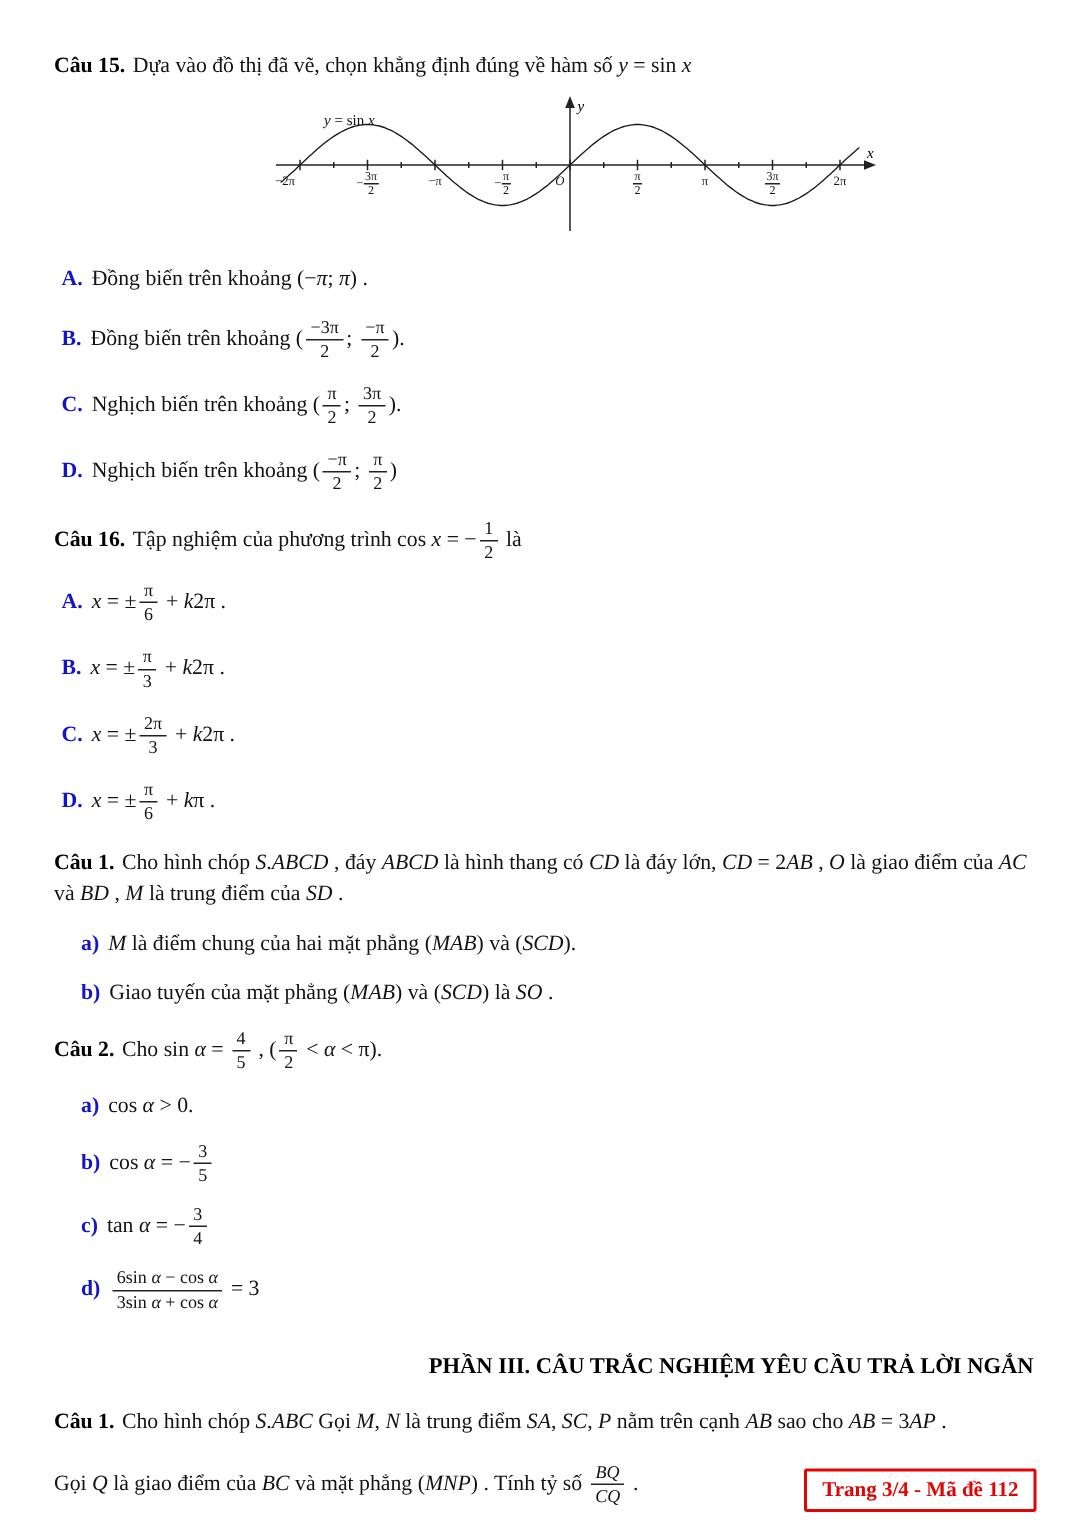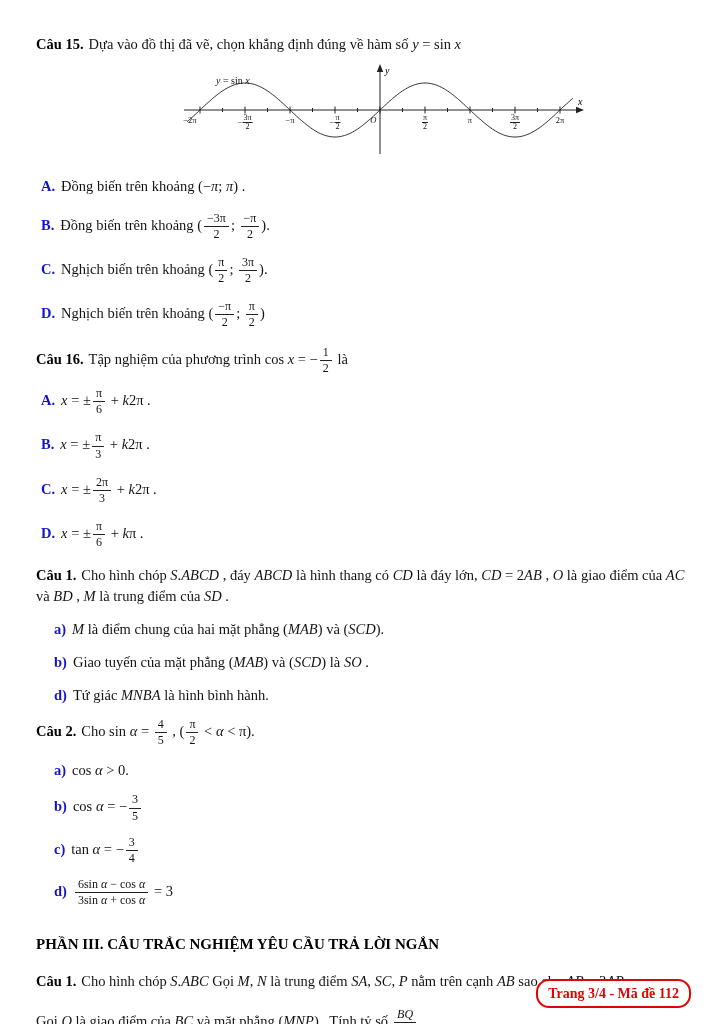--- a/index.html
+++ b/index.html
@@ -26,21 +26,21 @@
   .tick-label .frac{font-size:8px;margin:0;line-height:1.05;}
   .tick-label .frac .num{padding:0 1px;}
   .tick-label .frac .den{padding:0 1px;}
   .tick-label.origin{transform:translateX(-160%);}
   .curve-label{position:absolute;left:38px;top:-3px;font-size:10px;margin-top:14px;}
   .axis{stroke:#222;stroke-width:1;fill:none;}
   .curve{stroke:#1a1a1a;stroke-width:0.9;fill:none;}
   .axlab{font-size:10px;font-style:italic;font-family:"Liberation Serif",serif;}
   .arrow{fill:#222;stroke:none;}
   #footer-badge{
-    position:absolute;right:34px;bottom:16px;border:2px solid #e00505;border-radius:13px;
+    position:absolute;right:34px;bottom:16px;border:2px solid #e00505;border-radius:2px;
     padding:2px 10px;color:#e00505;font-weight:bold;font-size:14px;background:#fff;
   }
 </style>
 </head>
 <body>
 
 <div class="content">
 
   <p class="stem">
     <span class="qlabel">Câu 15.</span><span>Dựa vào đồ thị đã vẽ, chọn khẳng định đúng về hàm số  <i>y</i> = sin <i>x</i></span>
@@ -109,42 +109,39 @@
   <p class="stem">
     <span class="qlabel">Câu 1.</span><span>Cho hình chóp <i>S</i>.<i>ABCD</i> , đáy <i>ABCD</i> là hình thang có <i>CD</i> là đáy lớn, <i>CD</i> = 2<i>AB</i> , <i>O</i> là giao điểm của <i>AC</i> và <i>BD</i> , <i>M</i> là trung điểm của <i>SD</i> .</span>
   </p>
 
   <div class="sub-item">
     <span class="letter">a)</span><span><i>M</i> là điểm chung của hai mặt phẳng (<i>MAB</i>) và (<i>SCD</i>).</span>
   </div>
   <div class="sub-item">
     <span class="letter">b)</span><span>Giao tuyến của mặt phẳng (<i>MAB</i>) và (<i>SCD</i>) là <i>SO</i> .</span>
   </div>
-  <div class="sub-item">
-    <span class="letter">d)</span><span>Tứ giác <i>MNBA</i> là hình bình hành.</span>
-  </div>
 
   <p class="stem">
     <span class="qlabel">Câu 2.</span><span>Cho  sin <i>α</i> = <span class="frac"><span class="num">4</span><span class="den">5</span></span> ,  (<span class="frac"><span class="num">π</span><span class="den">2</span></span> &lt; <i>α</i> &lt; π).</span>
   </p>
 
   <div class="sub-item">
     <span class="letter">a)</span><span>cos <i>α</i> &gt; 0.</span>
   </div>
   <div class="sub-item">
     <span class="letter">b)</span><span>cos <i>α</i> = −<span class="frac"><span class="num">3</span><span class="den">5</span></span></span>
   </div>
   <div class="sub-item">
     <span class="letter">c)</span><span>tan <i>α</i> = −<span class="frac"><span class="num">3</span><span class="den">4</span></span></span>
   </div>
   <div class="sub-item">
     <span class="letter">d)</span><span><span class="frac"><span class="num">6sin <i>α</i> − cos <i>α</i></span><span class="den">3sin <i>α</i> + cos <i>α</i></span></span> = 3</span>
   </div>
 
-  <div class="heading" style="margin-top:24px;">PHẦN III. CÂU TRẮC NGHIỆM YÊU CẦU TRẢ LỜI NGẮN</div>
+  <div class="heading" style="margin-top:24px;text-align:right;">PHẦN III. CÂU TRẮC NGHIỆM YÊU CẦU TRẢ LỜI NGẮN</div>
 
   <p class="stem" style="margin-top:16px;">
     <span class="qlabel">Câu 1.</span><span>Cho hình chóp <i>S</i>.<i>ABC</i>  Gọi <i>M</i>, <i>N</i> là trung điểm <i>SA</i>, <i>SC</i>, <i>P</i> nằm trên cạnh <i>AB</i> sao cho <i>AB</i> = 3<i>AP</i> .</span>
   </p>
   <p class="stem" style="margin-top:14px;">
     <span>Gọi <i>Q</i> là giao điểm của <i>BC</i> và mặt phẳng (<i>MNP</i>) . Tính tỷ số <span class="frac"><span class="num"><i>BQ</i></span><span class="den"><i>CQ</i></span></span> .</span>
   </p>
 
 </div>
 

